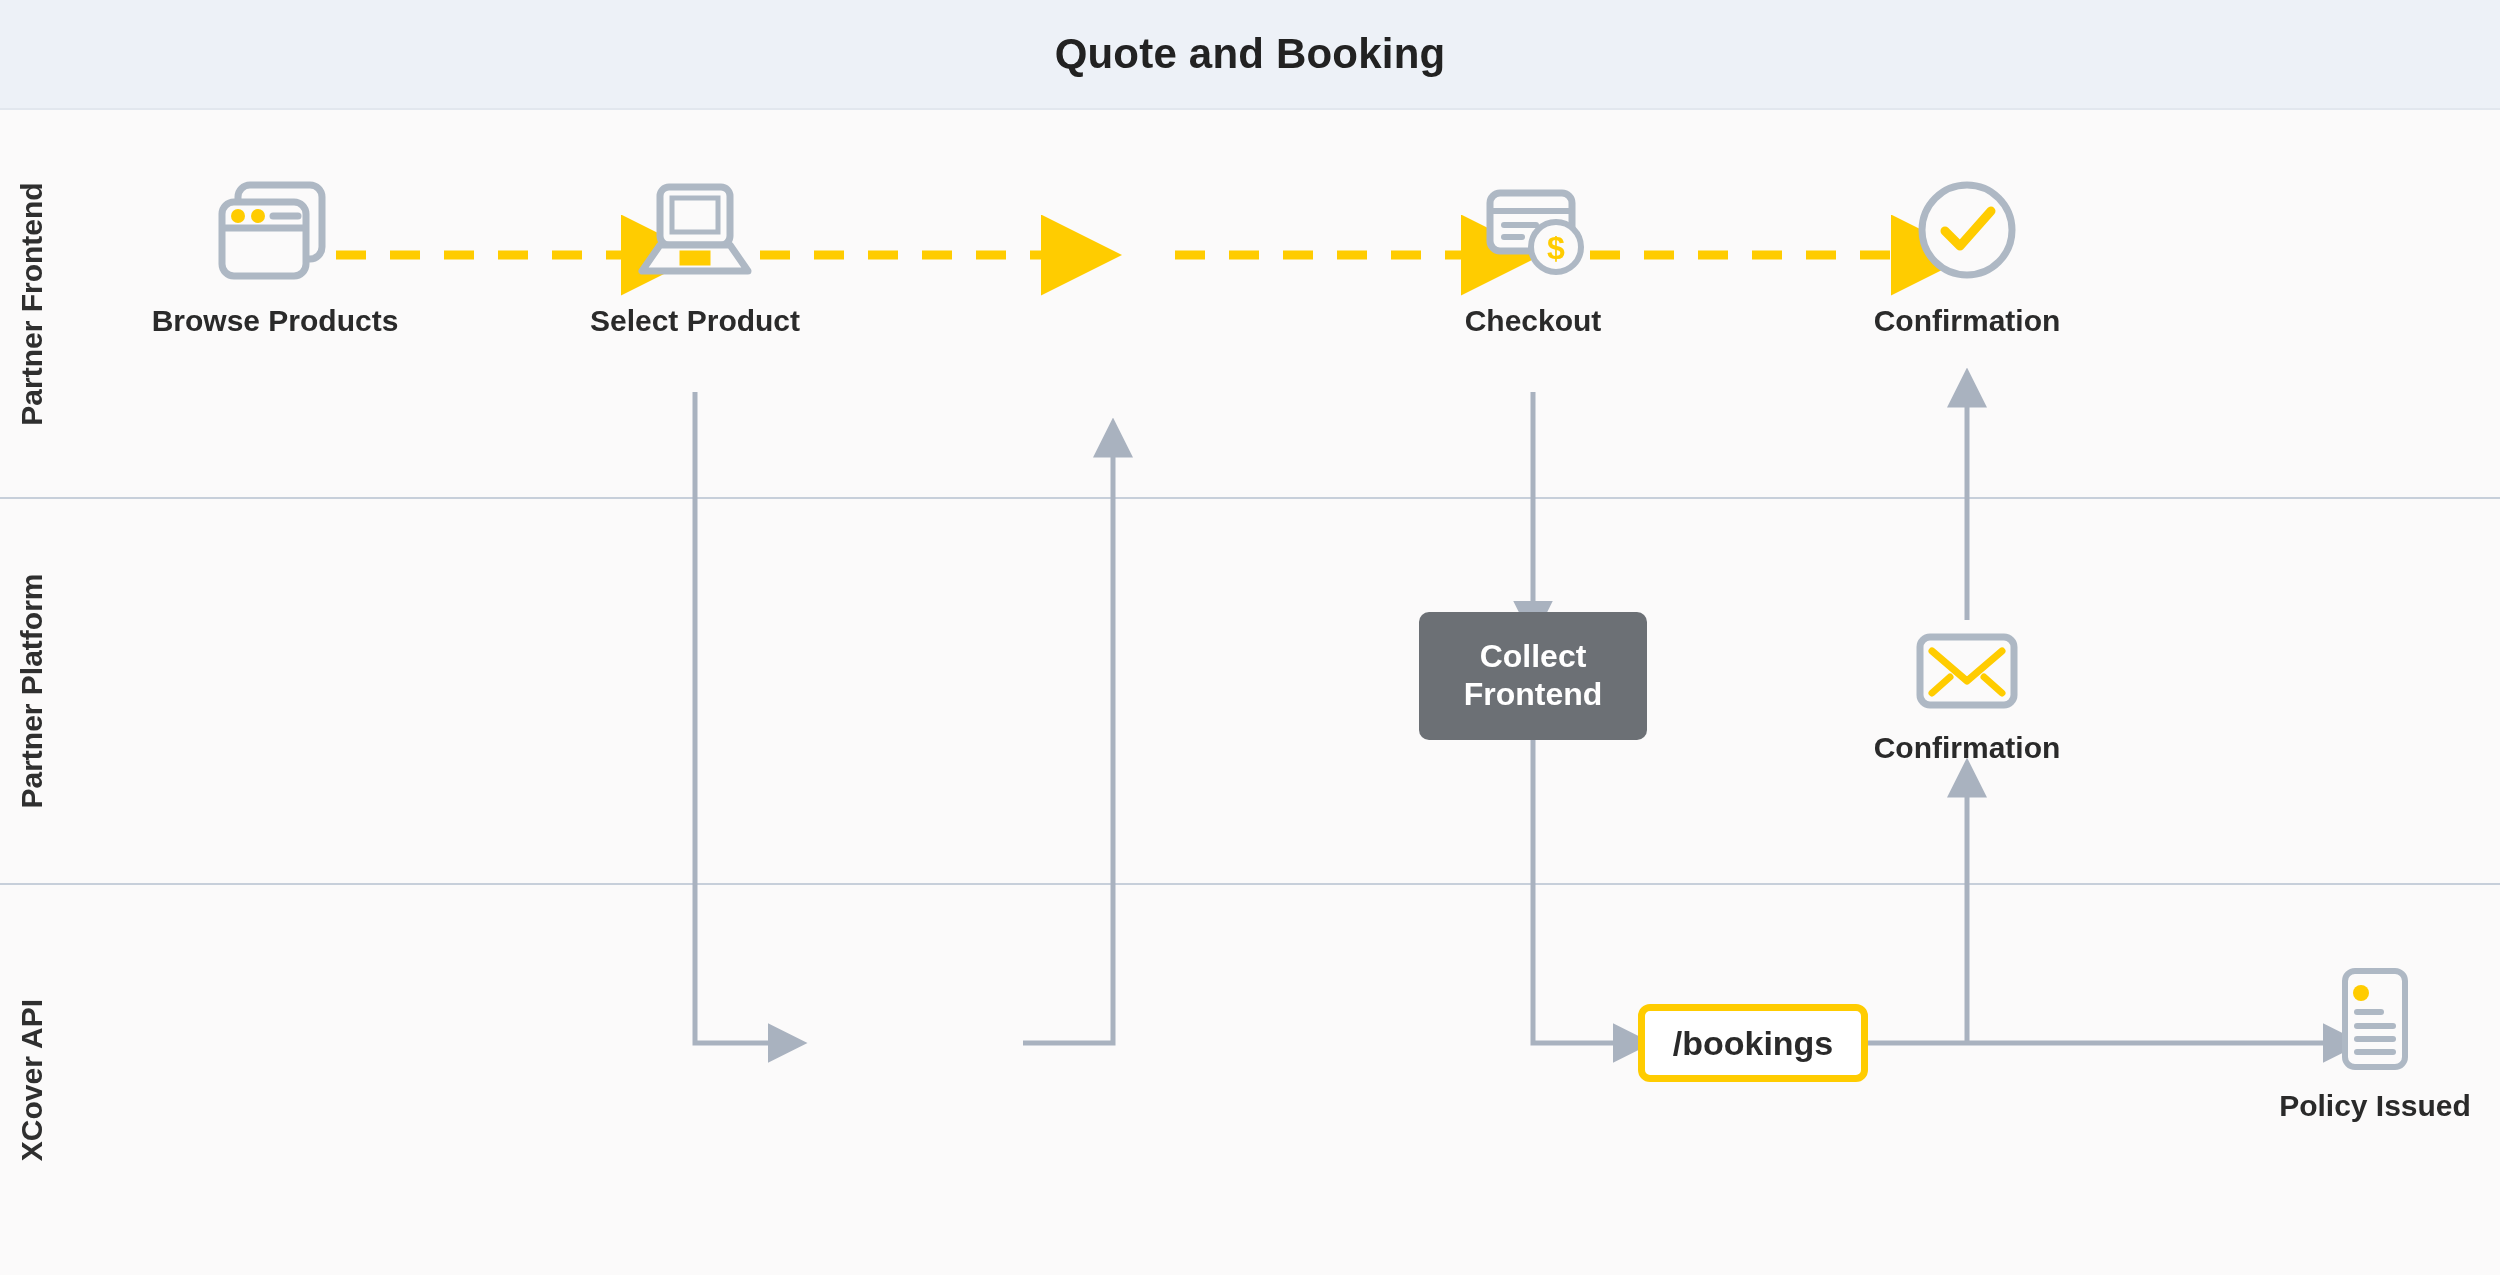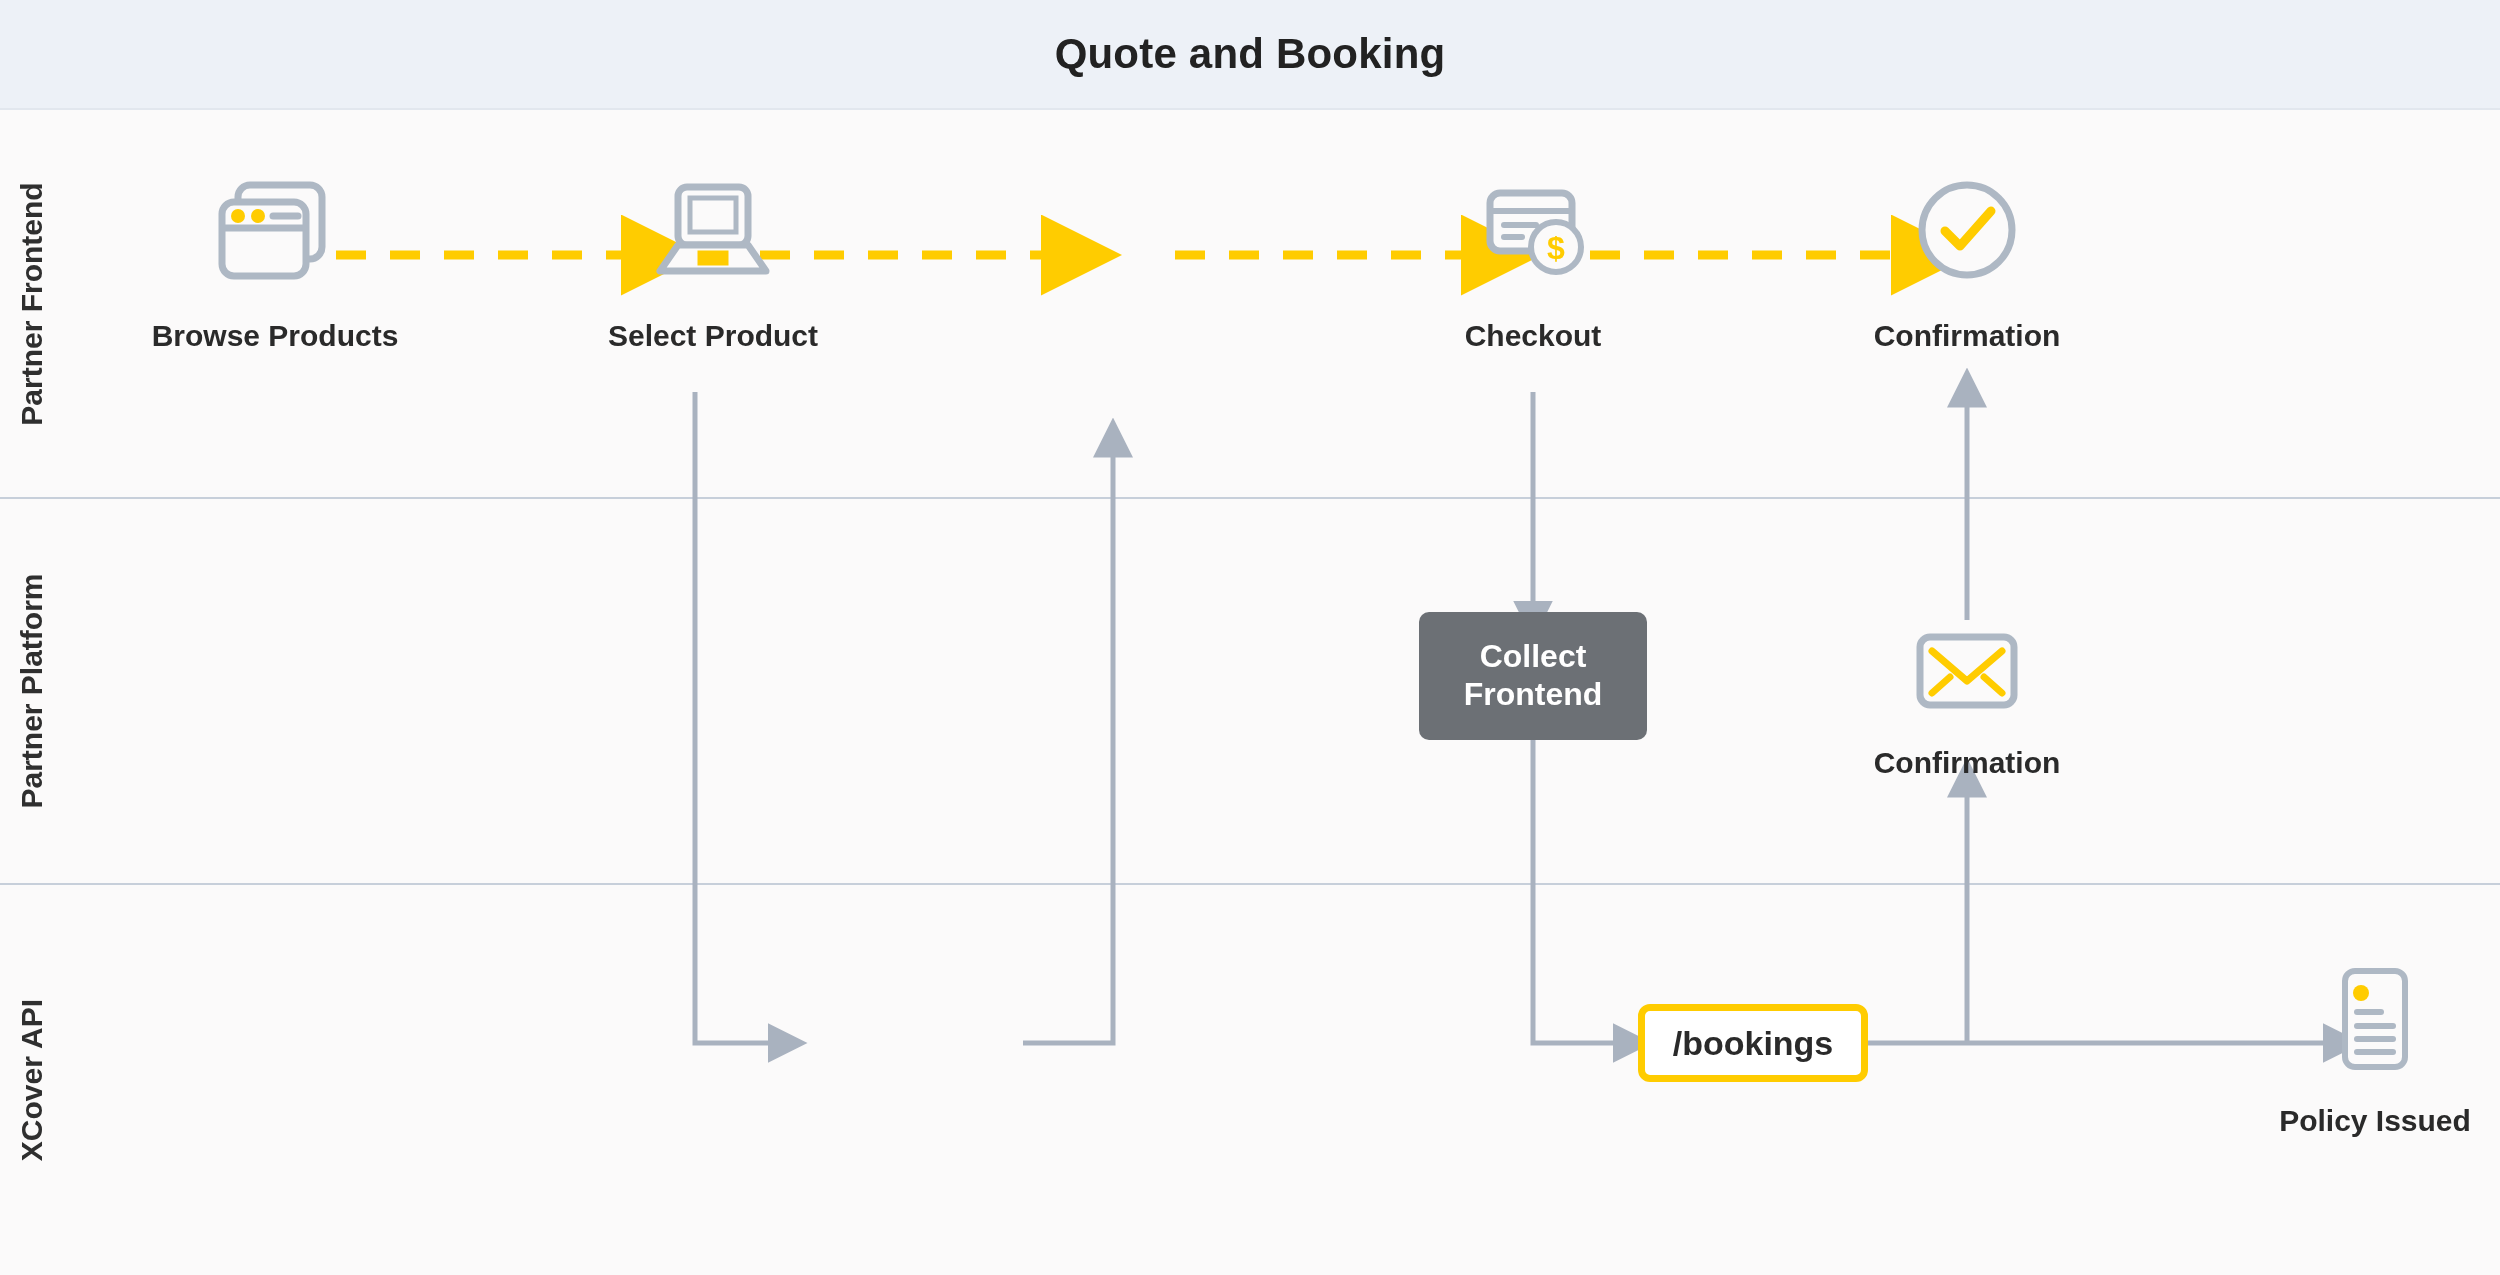--- a/index.html
+++ b/index.html
@@ -74,21 +74,21 @@
     width: 320px;
     text-align: center;
   }
   .node-icon {
     height: 120px;
     display: flex;
     align-items: center;
     justify-content: center;
   }
   .node-label {
-    margin-top: 27px;
+    margin-top: 12px;
     font-size: 30px;
     font-weight: bold;
     color: #2A2A2A;
     line-height: 1.25;
   }
   
   .api-box {
     position: absolute;
     width: 230px;
     height: 78px;
@@ -200,21 +200,21 @@
         <rect x="12" y="27" width="84" height="74" rx="12" fill="#FBFAFA" stroke="#AEB8C4" stroke-width="7"></rect>
         <line x1="12" y1="53" x2="96" y2="53" stroke="#AEB8C4" stroke-width="7"></line>
         <circle cx="28" cy="41" r="7" fill="#FFCC00"></circle>
         <circle cx="48" cy="41" r="7" fill="#FFCC00"></circle>
         <line x1="63" y1="41" x2="88" y2="41" stroke="#AEB8C4" stroke-width="7" stroke-linecap="round"></line>
       </svg>
     </div>
     <div class="node-label">Browse Products</div>
   </div>
 
-  <div class="node" style="left:553px; top:170px;">
+  <div class="node" style="left:535px; top:170px;">
     <div class="node-icon">
       <svg width="130" height="110" viewBox="0 0 130 110">
         <rect x="30" y="12" width="70" height="58" rx="9" fill="#FBFAFA" stroke="#AEB8C4" stroke-width="7"></rect>
         <rect x="42" y="23" width="46" height="34" fill="none" stroke="#AEB8C4" stroke-width="5"></rect>
         <path d="M30,70 L12,96 L118,96 L100,70 Z" fill="#FBFAFA" stroke="#AEB8C4" stroke-width="7" stroke-linejoin="round"></path>
         <rect x="52" y="78" width="26" height="10" fill="#FFCC00" stroke="#FFCC00" stroke-width="5"></rect>
       </svg>
     </div>
     <div class="node-label">Select Product</div>
   </div>

